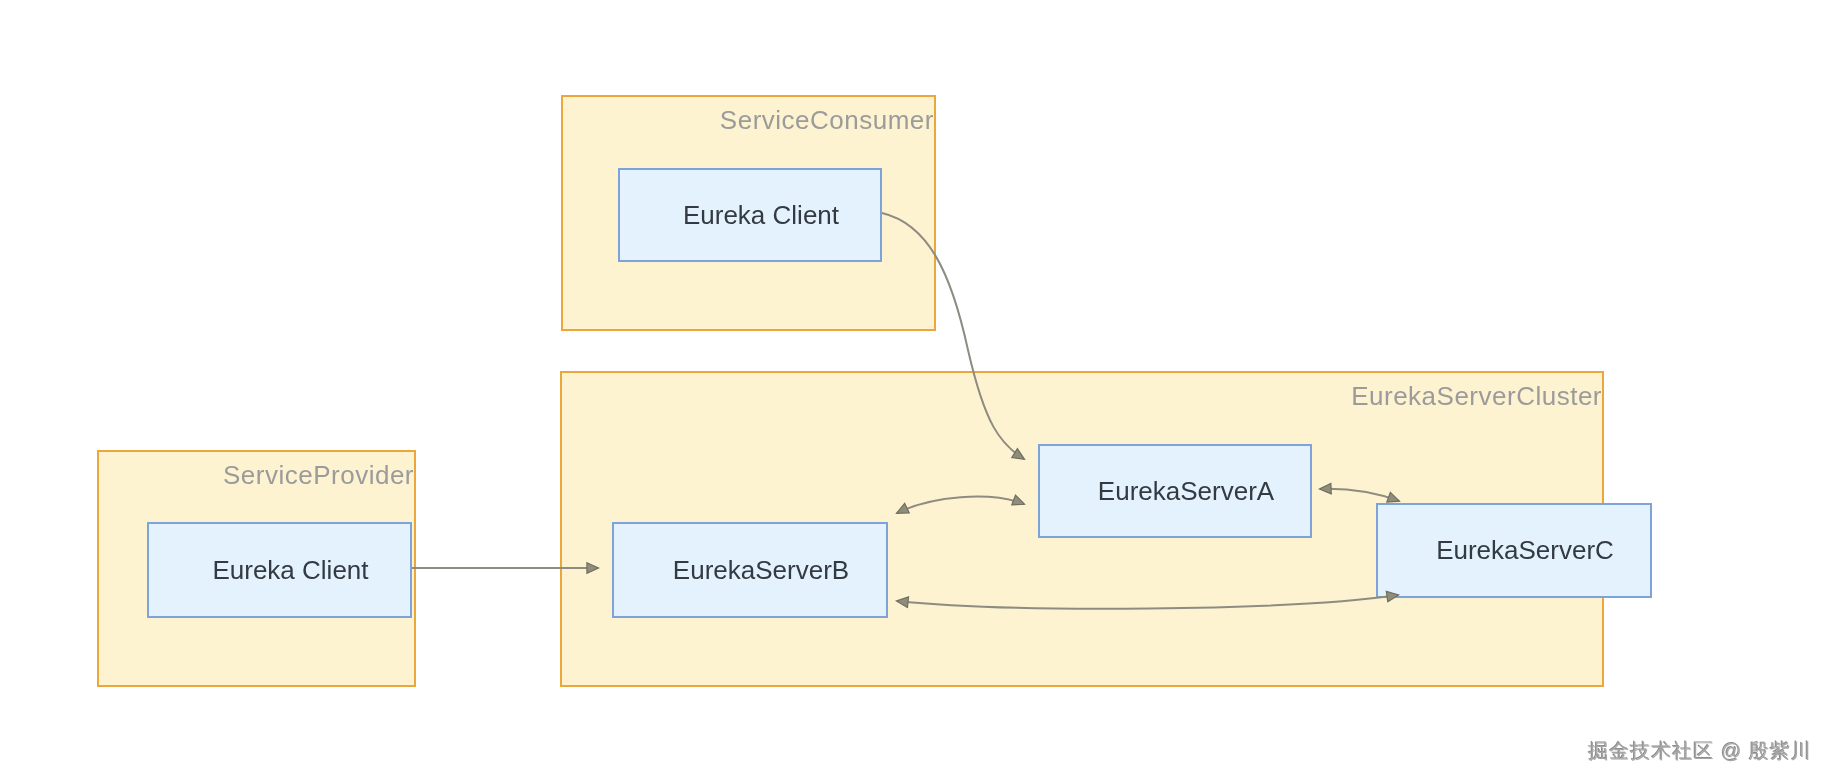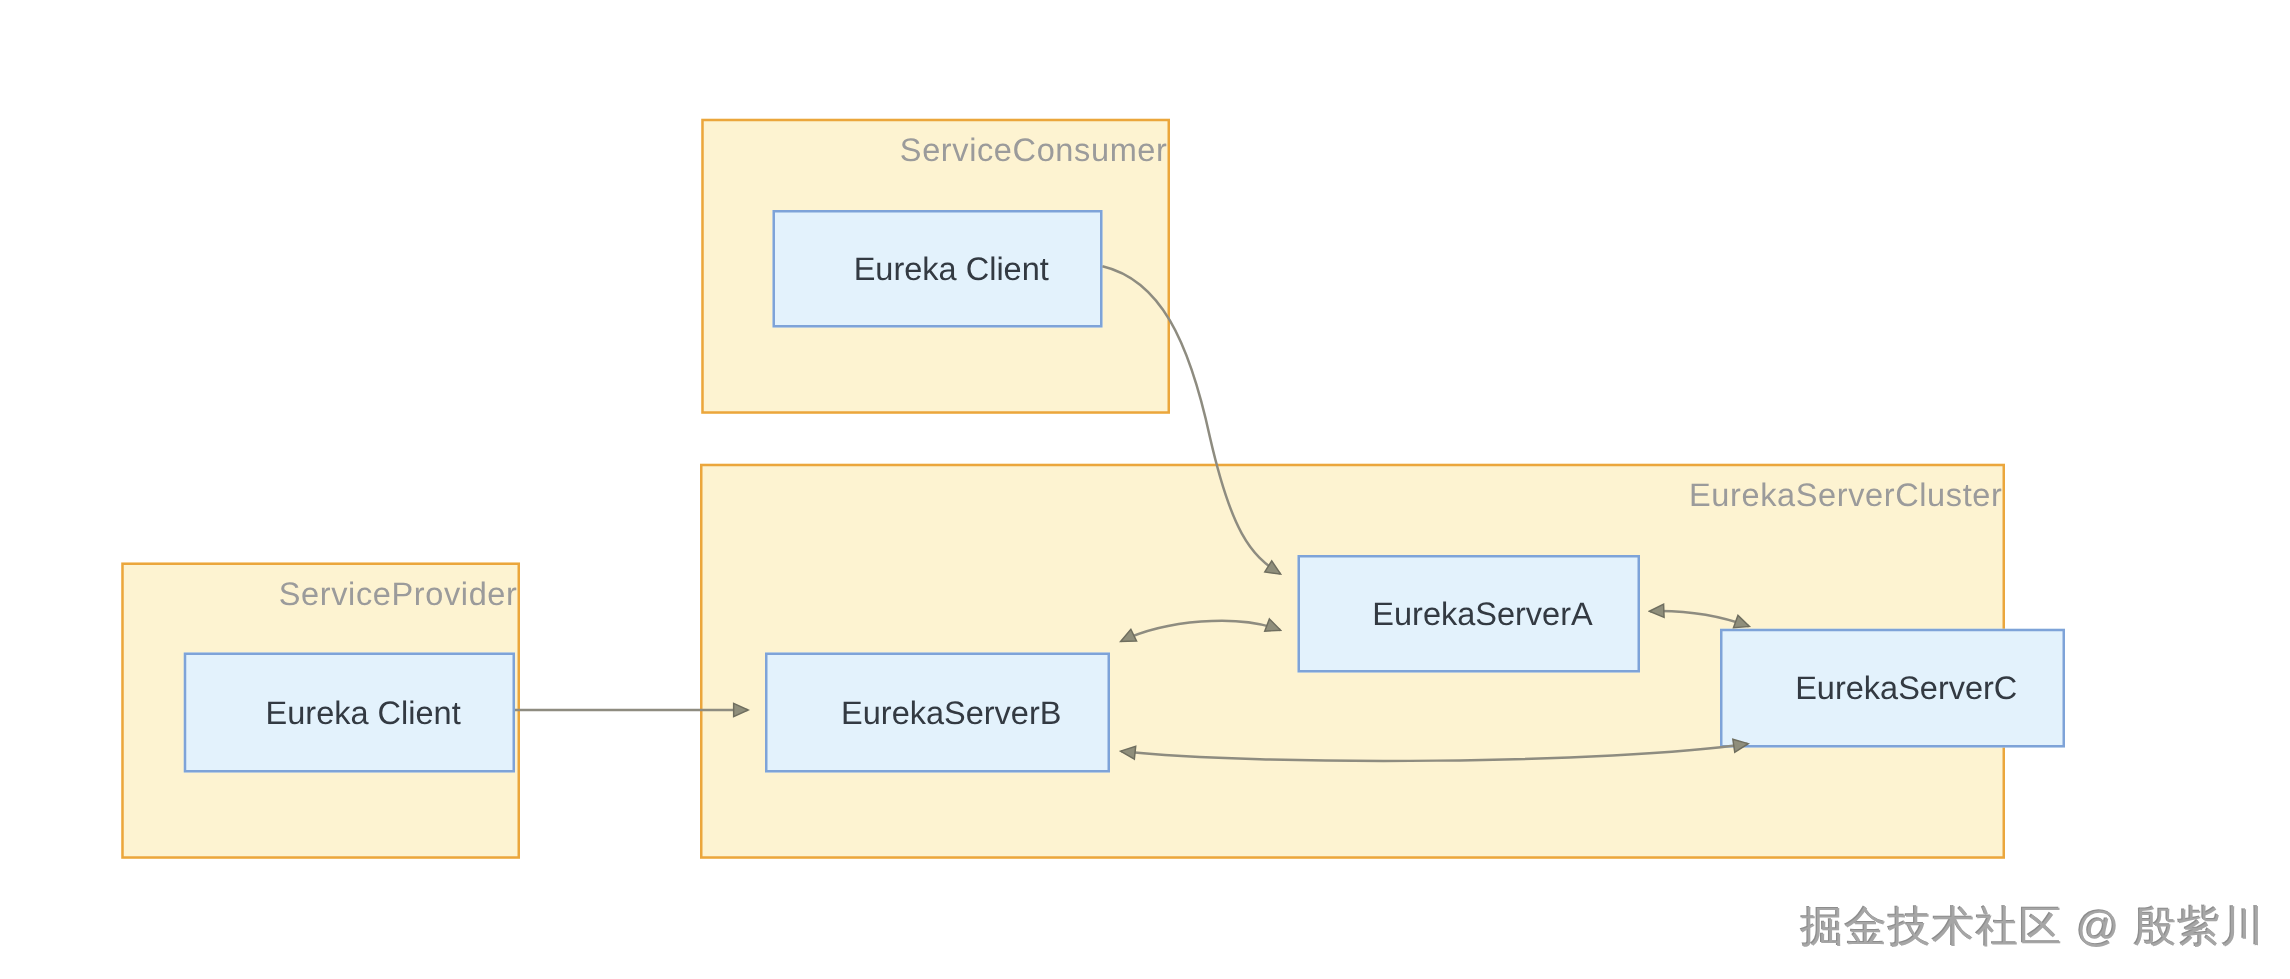--- a/index.html
+++ b/index.html
@@ -55,21 +55,21 @@
   }
   #edge-layer path.edge {
     fill: none;
     stroke: #8e8c80;
     stroke-width: 2;
   }
   .watermark {
     position: absolute;
     right: 20px;
     bottom: 18px;
-    font-size: 34px;
+    font-size: 20px;
     color: #a6a6a6;
     text-shadow: -1px -1px 0 #8d8d8d, 2px 2px 1px #ffffff;
     letter-spacing: 1px;
   }
   
   #service-consumer { left: 561px; top: 95px;  width: 375px;  height: 236px; }
   #service-provider { left: 97px;  top: 450px; width: 319px;  height: 237px; }
   #eureka-cluster   { left: 560px; top: 371px; width: 1044px; height: 316px; }
   
   #consumer-client { left: 55px;  top: 71px;  width: 264px; height: 94px; }  

